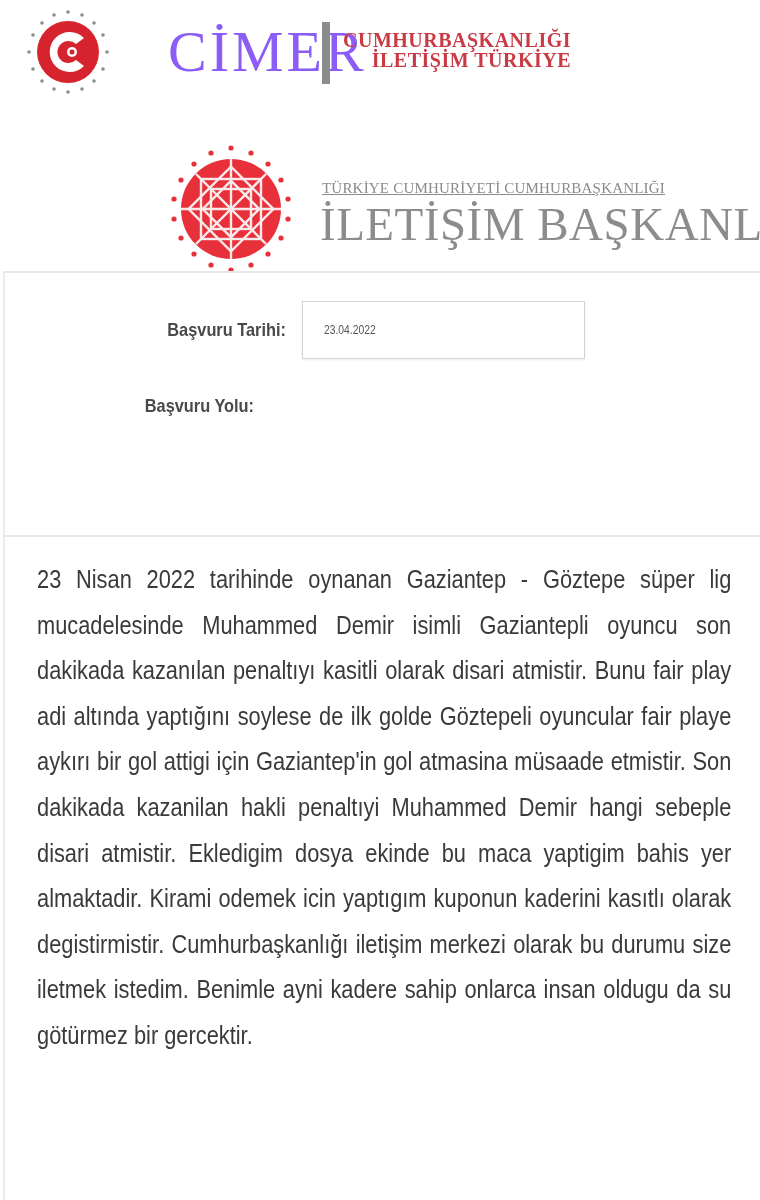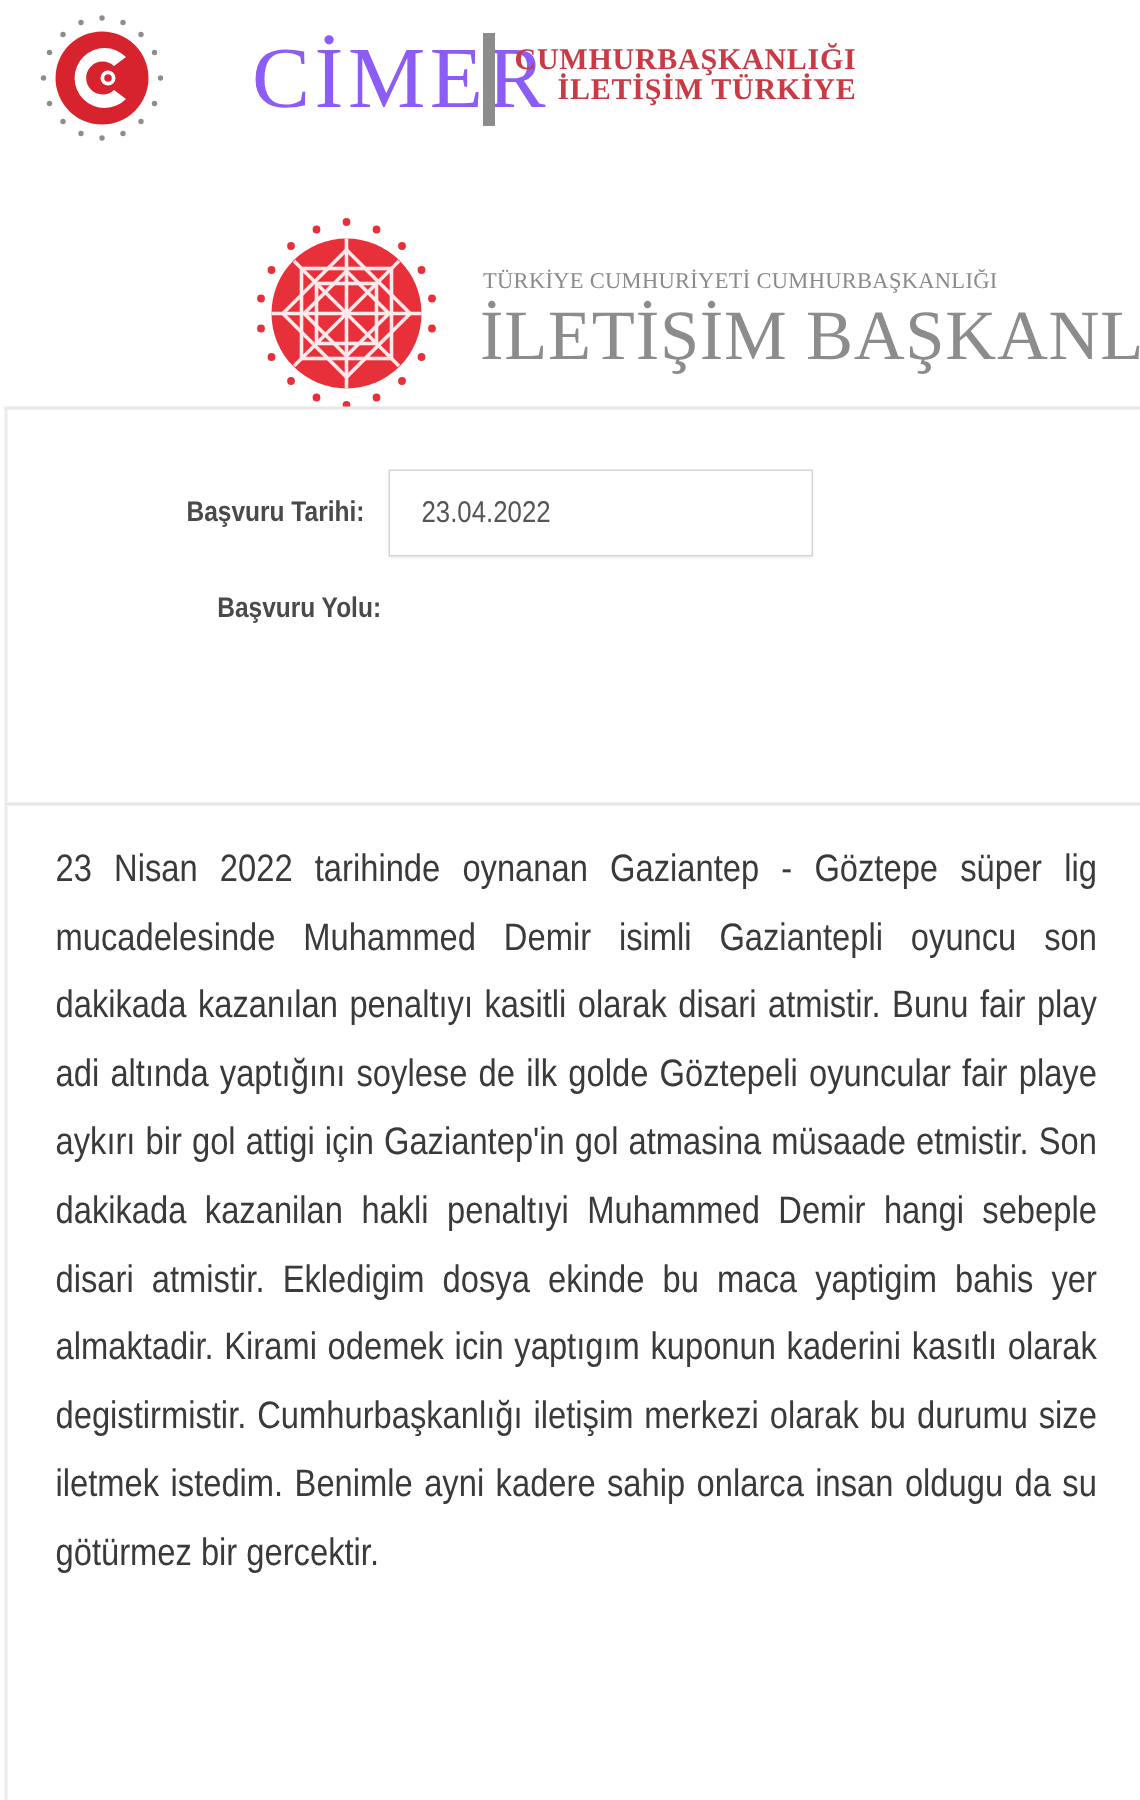--- a/index.html
+++ b/index.html
@@ -27,21 +27,21 @@
     text-align: right;
   }
   .cimer-subtitle div { white-space: nowrap; }
 
   
   .ib-header { position: absolute; left: 0; top: 130px; width: 760px; height: 142px; overflow: hidden; }
   .ib-emblem { position: absolute; left: 164px; top: 12px; width: 134px; height: 134px; }
   .ib-small {
     position: absolute; left: 322px; top: 50px;
     font-family: "Liberation Serif", "DejaVu Serif", serif;
-    font-size: 15px; color: #8a8a8a; letter-spacing: 0.2px; white-space: nowrap;
+    font-size: 15px; color: #8a8a8a; letter-spacing: 0.2px; white-space: nowrap; text-decoration: underline;
   }
   .ib-title {
     position: absolute; left: 320px; top: 68px;
     font-family: "Liberation Serif", "DejaVu Serif", serif;
     font-size: 47px; line-height: 52px; color: #8c8c8c; white-space: nowrap; letter-spacing: 0.5px;
   }
 
   
   .form-panel {
     position: absolute; left: 3px; top: 271px; width: 760px; height: 266px;
@@ -54,21 +54,21 @@
     position: absolute; right: 362px; top: 0; height: 58px; line-height: 58px;
     font-family: "Liberation Sans", sans-serif; font-weight: bold;
     font-size: 19px; color: #4a4a4a; white-space: nowrap;
     transform: scaleX(0.86); transform-origin: right center;
   }
   .form-input {
     position: absolute; left: 254px; top: 0; width: 283px; height: 58px;
     box-sizing: border-box; border: 1px solid #d4d4d4; background: #fff;
     box-shadow: 0 1px 2px rgba(0,0,0,0.08);
     padding: 0 0 0 21px; line-height: 56px;
-    font-family: "Liberation Sans", sans-serif; font-size: 20px; color: #555;
+    font-family: "Liberation Sans", sans-serif; font-size: 12px; color: #555;
   }
   .form-input span { display: inline-block; transform: scaleX(0.86); transform-origin: left center; }
 
   
   .complaint-panel {
     position: absolute; left: 3px; top: 537px; width: 760px; height: 663px;
     border-left: 2px solid #ececec; box-sizing: border-box;
   }
   .complaint-text {
     position: absolute; left: 32px; top: 20px; width: 812px;
@@ -146,21 +146,21 @@
       <line x1="67" y1="17" x2="67" y2="117"></line>
       <line x1="32" y1="32" x2="102" y2="102"></line>
       <line x1="102" y1="32" x2="32" y2="102"></line>
     </g>
   </svg>
   <div class="ib-small">TÜRKİYE CUMHURİYETİ CUMHURBAŞKANLIĞI</div>
   <div class="ib-title">İLETİŞİM BAŞKANLIĞI</div>
 </div>
 
 <div class="form-panel">
-  <div class="form-row" style="top:40px;">
+  <div class="form-row" style="top:28px;margin-left:43px;">
     <div class="form-label">Başvuru Tarihi:</div>
     <div class="form-input"><span>23.04.2022</span></div>
   </div>
   <div class="form-row" style="top:104px;padding-left:11px;">
     <div class="form-label">Başvuru Yolu:</div>
   </div>
 </div>
 
 <div class="complaint-panel">
   <p class="complaint-text">23 Nisan 2022 tarihinde oynanan Gaziantep - Göztepe süper lig mucadelesinde Muhammed Demir isimli Gaziantepli oyuncu son dakikada kazanılan penaltıyı kasitli olarak disari atmistir. Bunu fair play adi altında yaptığını soylese de ilk golde Göztepeli oyuncular fair playe aykırı bir gol attigi için Gaziantep'in gol atmasina müsaade etmistir. Son dakikada kazanilan hakli penaltıyi Muhammed Demir hangi sebeple disari atmistir. Ekledigim dosya ekinde bu maca yaptigim bahis yer almaktadir. Kirami odemek icin yaptıgım kuponun kaderini kasıtlı olarak degistirmistir. Cumhurbaşkanlığı iletişim merkezi olarak bu durumu size iletmek istedim. Benimle ayni kadere sahip onlarca insan oldugu da su götürmez bir gercektir.</p>

